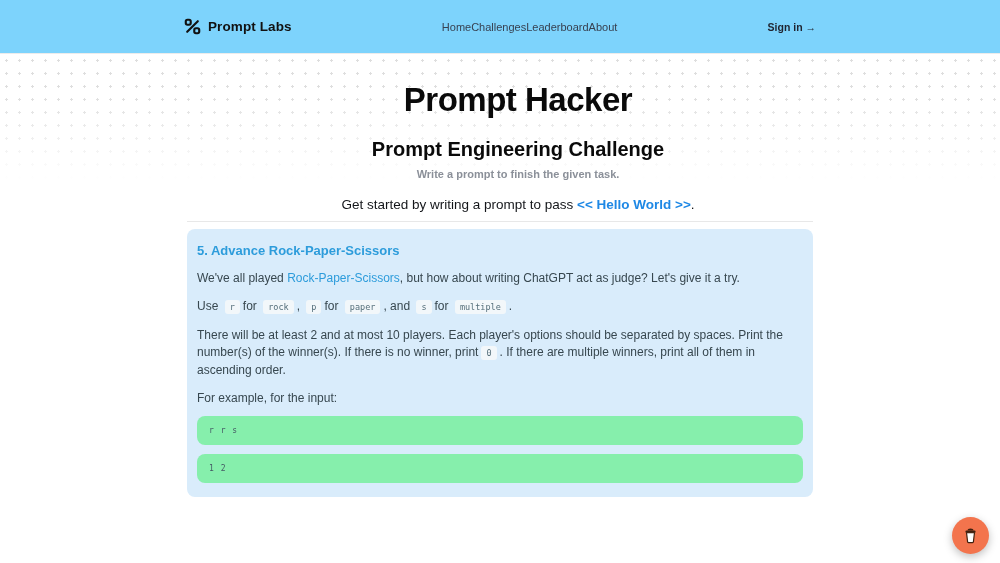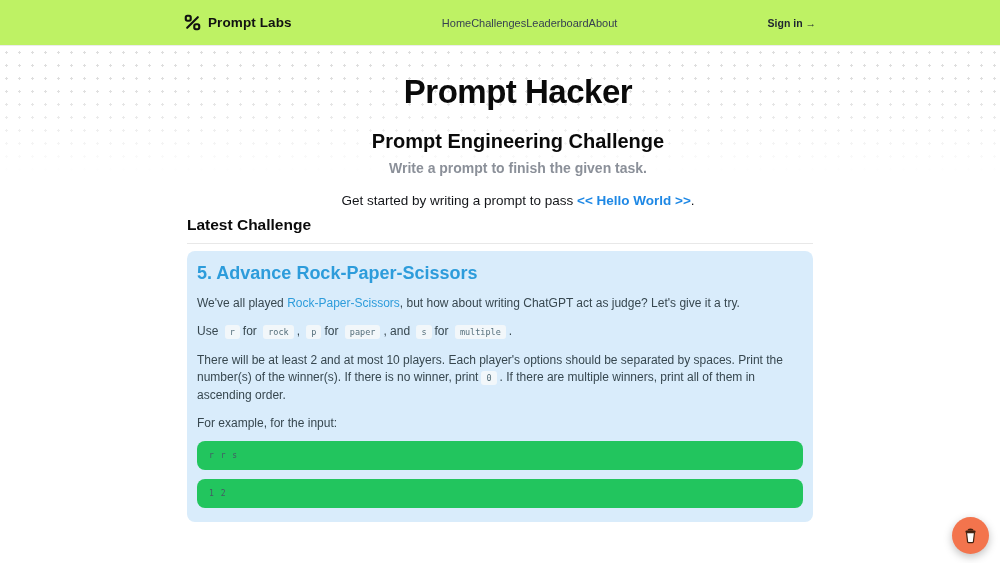--- a/index.html
+++ b/index.html
@@ -1,56 +1,56 @@
 <!DOCTYPE html>
 <html><head>
 <meta charset="utf-8">
 <style>
   * { margin: 0; padding: 0; box-sizing: border-box; }
   html, body { width: 1000px; height: 563px; overflow: hidden; background: #ffffff;
     font-family: "Liberation Sans", "DejaVu Sans", sans-serif; }
 
   
-  .header { height: 46px; background: #bef264; border-bottom: 1px solid #ececec;
+  .header { height: 54px; background: #7dd3fc; border-bottom: 1px solid #ececec;
     display: flex; align-items: center; }
   .header-inner { width: 632px; margin: 0 auto; display: flex; align-items: center; justify-content: space-between; }
   .brand { display: flex; align-items: center; gap: 7px; cursor: pointer; }
   .brand-logo { width: 17px; height: 17px; display: inline-flex; }
   .brand-name { font-size: 13.5px; font-weight: 800; color: #111111; letter-spacing: 0.1px; }
   .nav { display: flex; }
   .nav a { font-size: 11px; color: #374151; text-decoration: none; }
   .signin { font-size: 10.5px; font-weight: 700; color: #1f2430; cursor: pointer; white-space: nowrap; }
 
   
   .hero { text-align: center; padding-top: 27px; height: 158px;
     background-image:
       linear-gradient(to bottom, rgba(255,255,255,0) 0%, rgba(255,255,255,0) 25%, #ffffff 80%),
       radial-gradient(circle, #dedede 1.1px, transparent 1.1px);
     background-size: 100% 100%, 13px 13px; padding-left: 36px; }
   .hero-title { font-size: 33px; font-weight: 800; color: #0a0a0a; letter-spacing: -0.5px; }
   .hero-subtitle { font-size: 20px; font-weight: 800; color: #0a0a0a; margin-top: 19px; }
-  .hero-tagline { font-size: 14px; font-weight: 700; color: #8b9099; margin-top: 7px; }
+  .hero-tagline { font-size: 11px; font-weight: 700; color: #8b9099; margin-top: 7px; }
   .hero-cta { font-size: 13.5px; color: #14161a; margin-top: 17px; }
   .hero-cta a { color: #1e88e5; font-weight: 700; text-decoration: none; }
 
   
   .main { width: 626px; margin: 0 auto; }
   .latest-heading { font-size: 15.5px; font-weight: 800; color: #0a0a0a; margin-top: 12px; }
   .divider { border: none; border-top: 1px solid #e8e8e8; margin-top: 9px; }
 
   .challenge-card { background: #d9ecfb; border-radius: 8px; margin-top: 7px; padding: 12px 10px 14px 10px; }
-  .challenge-title { display: inline-block; font-size: 18px; font-weight: 700; color: #16212e;
+  .challenge-title { display: inline-block; font-size: 13px; font-weight: 700; color: #16212e;
     text-decoration: underline; cursor: pointer; }
   .challenge-card p { color: #37474f; }
   .p-intro { font-size: 10.5px; margin-top: 10px; }
   .p-body { font-size: 12px; margin-top: 11px; line-height: 1.45; }
   .challenge-card a { color: #2d9cdb; text-decoration: none; cursor: pointer; }
   code.inline { font-family: "DejaVu Sans Mono", "Liberation Mono", monospace; font-size: 8.5px;
     background: #f2f7fa; color: #546e7a; padding: 2px 5px; border-radius: 3px; margin: 0 3px; }
-  pre.code-block { background: #22c55e; border-radius: 8px; padding: 10px 12px; margin-top: 9px;
+  pre.code-block { background: #86efac; border-radius: 8px; padding: 10px 12px; margin-top: 9px;
     font-family: "DejaVu Sans Mono", "Liberation Mono", monospace; font-size: 8px; color: #455a64;
     letter-spacing: 1px; }
 
   
   .coffee-fab { position: fixed; right: 11px; bottom: 9px; width: 37px; height: 37px; border-radius: 50%;
     background: #f3744d; border: none; display: flex; align-items: center; justify-content: center;
     box-shadow: 0 3px 8px rgba(0,0,0,0.25); cursor: pointer; }
 </style>
 </head>
 <body>
@@ -78,21 +78,20 @@
 </div>
 
 <div class="hero">
   <h1 class="hero-title">Prompt Hacker</h1>
   <h2 class="hero-subtitle">Prompt Engineering Challenge</h2>
   <div class="hero-tagline">Write a prompt to finish the given task.</div>
   <div class="hero-cta"><span>Get started by writing a prompt to pass </span><a href="#">&lt;&lt; Hello World &gt;&gt;</a><span>.</span></div>
 </div>
 
 <div class="main">
-  <h3 class="latest-heading">Latest Challenge</h3>
   <hr class="divider">
 
   <div class="challenge-card">
     <a class="challenge-title">5. Advance Rock-Paper-Scissors</a>
 
 
 
     <p class="p-body"><span>We've all played </span><a href="#">Rock-Paper-Scissors</a><span>, but how about writing ChatGPT act as judge? Let's give it a try.</span></p>
 
     <p class="p-body"><span>Use </span><code class="inline">r</code><span>for </span><code class="inline">rock</code><span>, </span><code class="inline">p</code><span>for </span><code class="inline">paper</code><span>, and </span><code class="inline">s</code><span>for </span><code class="inline">multiple</code><span>. </span></p>

